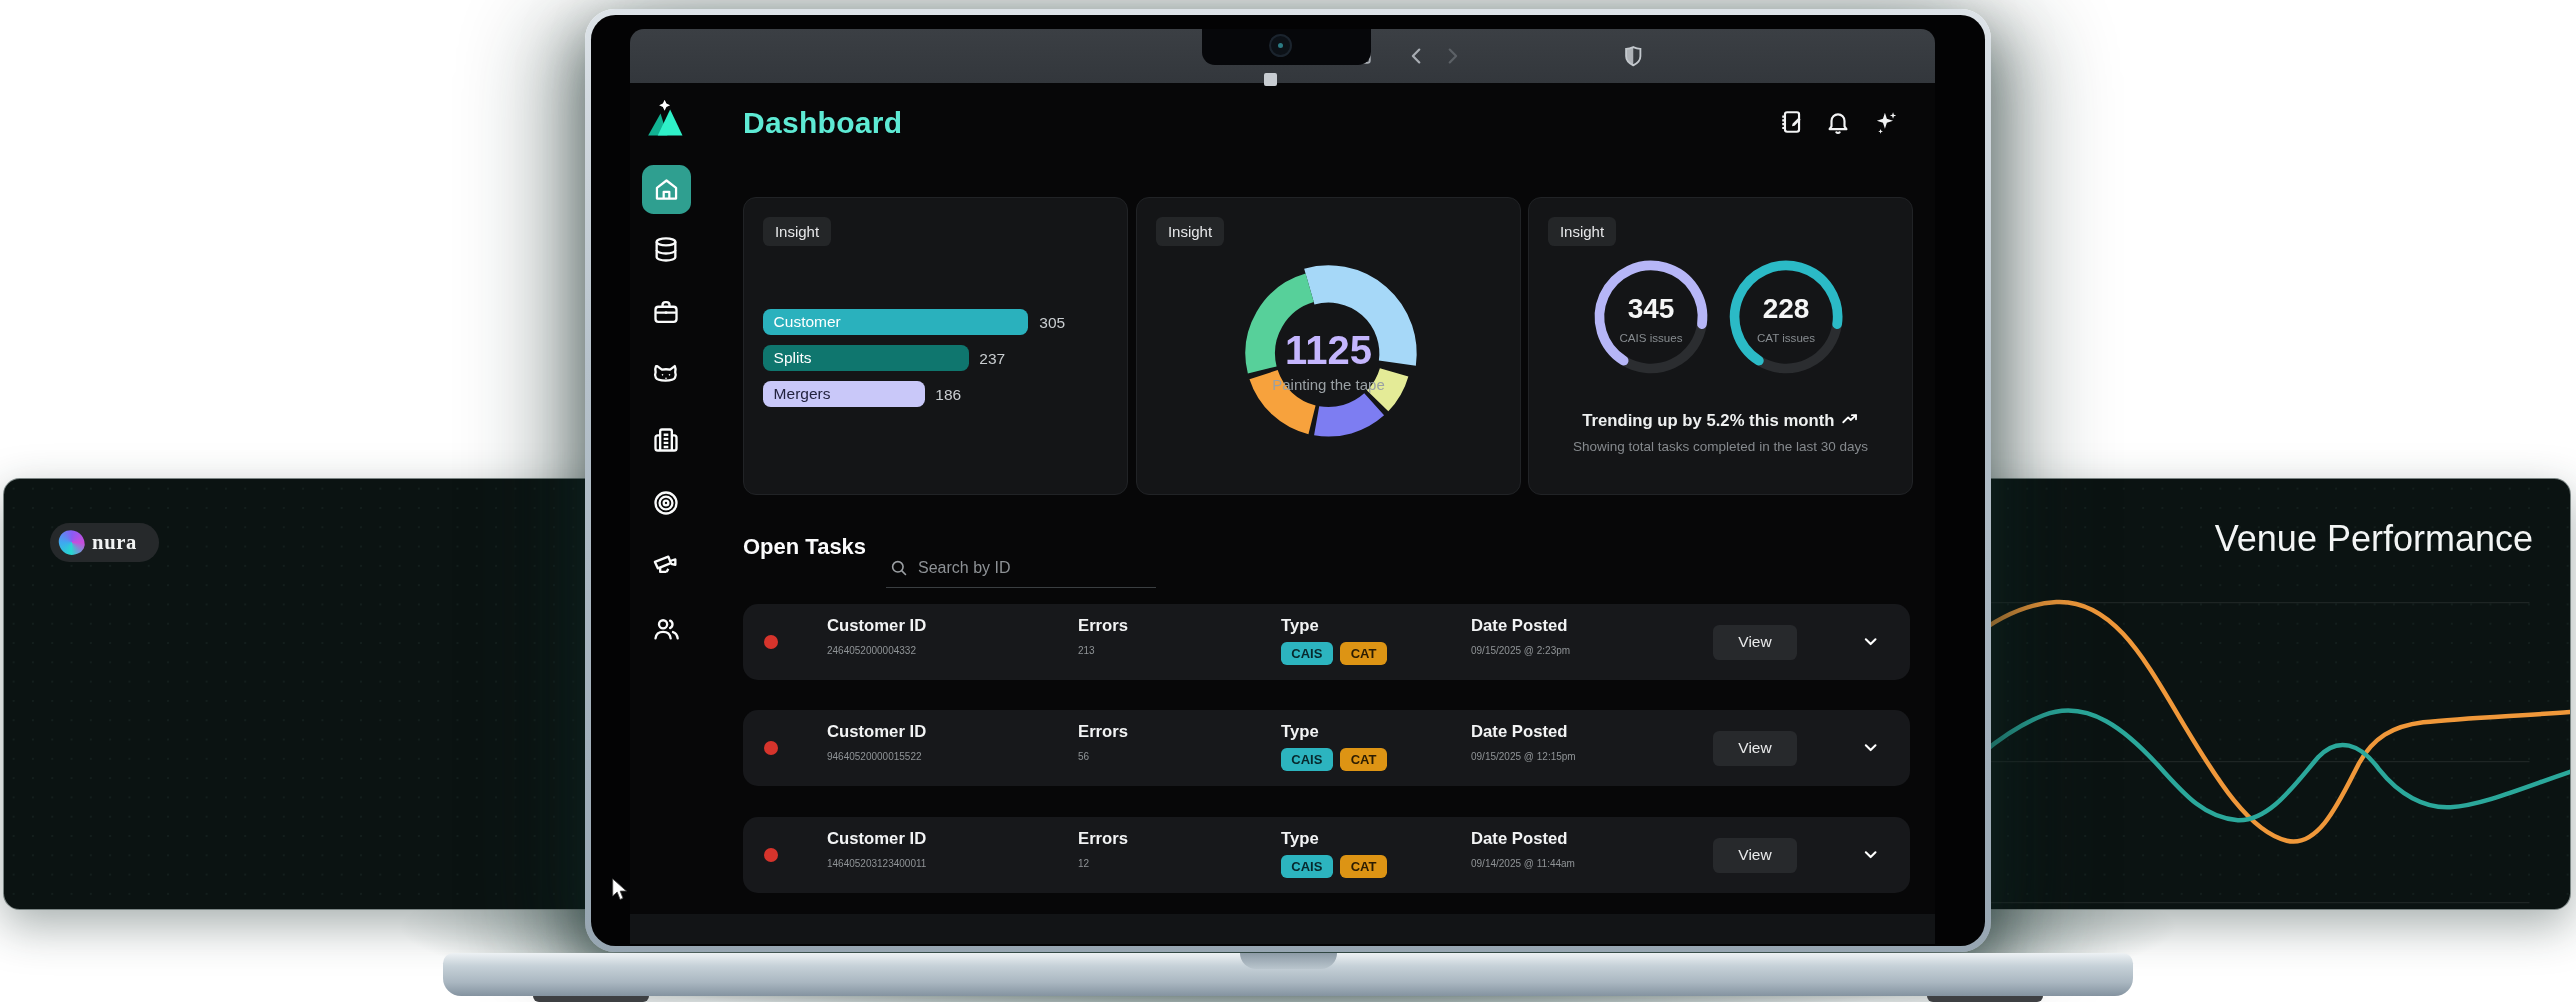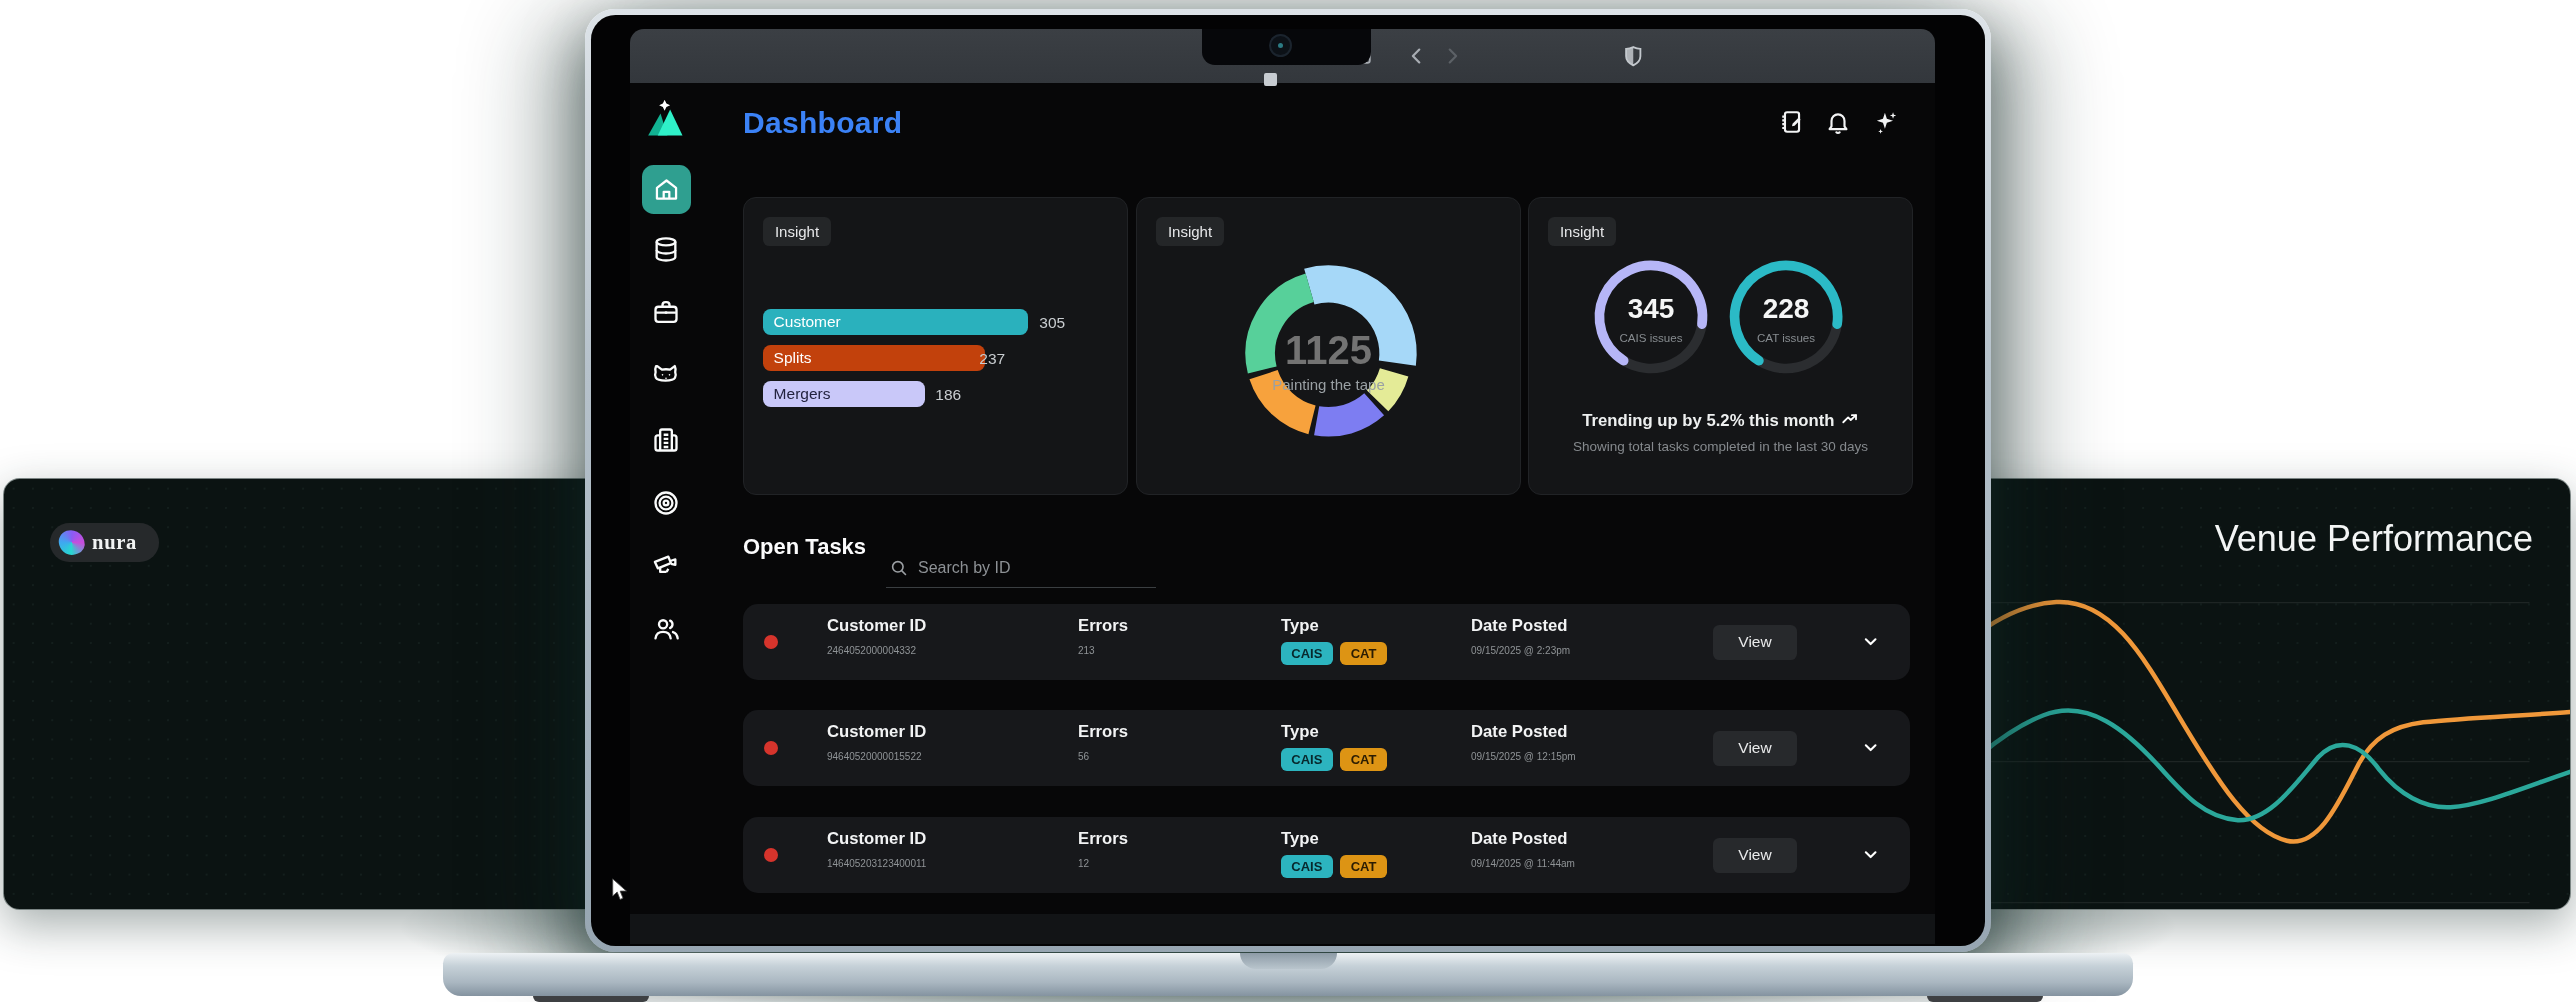--- a/index.html
+++ b/index.html
@@ -38,32 +38,32 @@
   #notch{left:1202px;top:29px;width:169px;height:36px;background:#06070a;border-radius:0 0 13px 13px;z-index:6;}
   #camera{position:absolute;left:67px;top:5.2px;width:19.3px;height:19.3px;border-radius:50%;background:#0c1117;border:2.6px solid #1b242e;}
   #camera i{position:absolute;left:7px;top:7px;width:5.2px;height:5.2px;border-radius:50%;background:#2c7b84;}
   #menubar-chip{left:1264px;top:73px;width:13px;height:13px;background:#c7ccd1;border-radius:1.9px;z-index:6;}
   #cursor{left:611px;top:878px;width:20.6px;height:24.5px;z-index:7;}
   
   #side-logo{left:14px;top:14px;width:44px;height:44px;}
   #active-tile{left:11.6px;top:82px;width:49px;height:49px;border-radius:11.6px;background:#2f9f90;color:#fff;}
   #active-tile .icon{position:absolute;left:11px;top:11px;width:27px;height:27px;}
   .side-item{left:22px;width:28px;height:28px;color:#fafbfb;}
-  #page-title{left:113px;top:23px;color:#3b82f6;font-size:30px;font-weight:600;letter-spacing:0.3px;}
+  #page-title{left:113px;top:23px;color:#5eead4;font-size:30px;font-weight:600;letter-spacing:0.3px;}
   .hicon{top:26px;width:26px;height:26px;color:#f2f3f4;}
   
   .icard{top:114px;width:383px;height:296px;background:#141517;border:0.6px solid #212326;border-radius:13px;}
   .ibadge{position:absolute;left:19.3px;top:19.3px;background:#242628;color:#e6e7e9;font-size:15px;
     padding:5.8px 11.6px;border-radius:6.4px;}
   .bar-row{position:absolute;left:19.3px;height:26px;}
   .bar{position:absolute;left:0;top:0;height:26px;border-radius:7.7px;display:flex;align-items:center;}
   .bar span{font-size:15.5px;margin-left:10.3px;white-space:nowrap;}
   .bar-val{position:absolute;top:4.5px;font-size:15.5px;color:#c9cdd0;}
   .donut-center{position:absolute;left:0;width:100%;text-align:center;}
-  #donut-total{font-size:40px;font-weight:700;color:#737373;line-height:1;}
+  #donut-total{font-size:40px;font-weight:700;color:#c4b5fd;line-height:1;}
   #donut-sub{font-size:15px;color:#9aa0a4;margin-top:6.4px;}
   .gauge-val{font-size:28px;font-weight:700;color:#f5f6f6;line-height:1;}
   .gauge-label{font-size:11.6px;color:#878c90;margin-top:8px;}
   .gtxt{position:absolute;width:142px;text-align:center;}
   #trend-line{position:absolute;left:0;top:213px;width:100%;text-align:center;color:#eef0f0;font-size:16.7px;font-weight:600;}
   #trend-line .icon{display:inline-block;width:18px;height:18px;vertical-align:-3.2px;margin-left:6.4px;color:#fff;}
   #trend-sub{position:absolute;left:0;top:241px;width:100%;text-align:center;color:#85898d;font-size:13.5px;}
   
   #tasks-title{left:113px;top:451px;color:#fbfbfc;font-size:22px;font-weight:700;}
   #search{left:256px;top:471px;width:270px;height:33px;border-bottom:1.3px solid #3a3e41;color:#8d9195;}
@@ -219,21 +219,21 @@
       <div class="abs icard" style="left:113px;">
         <div class="ibadge">Insight</div>
         <div id="bars">
             <div class="bar-row" style="top: 111px; width: 348px;">
               <div class="bar" style="width:265px;background:#2ab1bd">
                 <span style="color:#ffffff">Customer</span>
               </div>
               <div class="bar-val" style="left:276px">305</div>
             </div>
             <div class="bar-row" style="top: 147px; width: 348px;">
-              <div class="bar" style="width:222px;background:#c2410c">
+              <div class="bar" style="width:206px;background:#0f766e">
                 <span style="color:#ffffff">Splits</span>
               </div>
               <div class="bar-val" style="left:216px">237</div>
             </div>
             <div class="bar-row" style="top: 183px; width: 348px;">
               <div class="bar" style="width:162px;background:#c9c8f9">
                 <span style="color:#23233f">Mergers</span>
               </div>
               <div class="bar-val" style="left:172px">186</div>
             </div>

